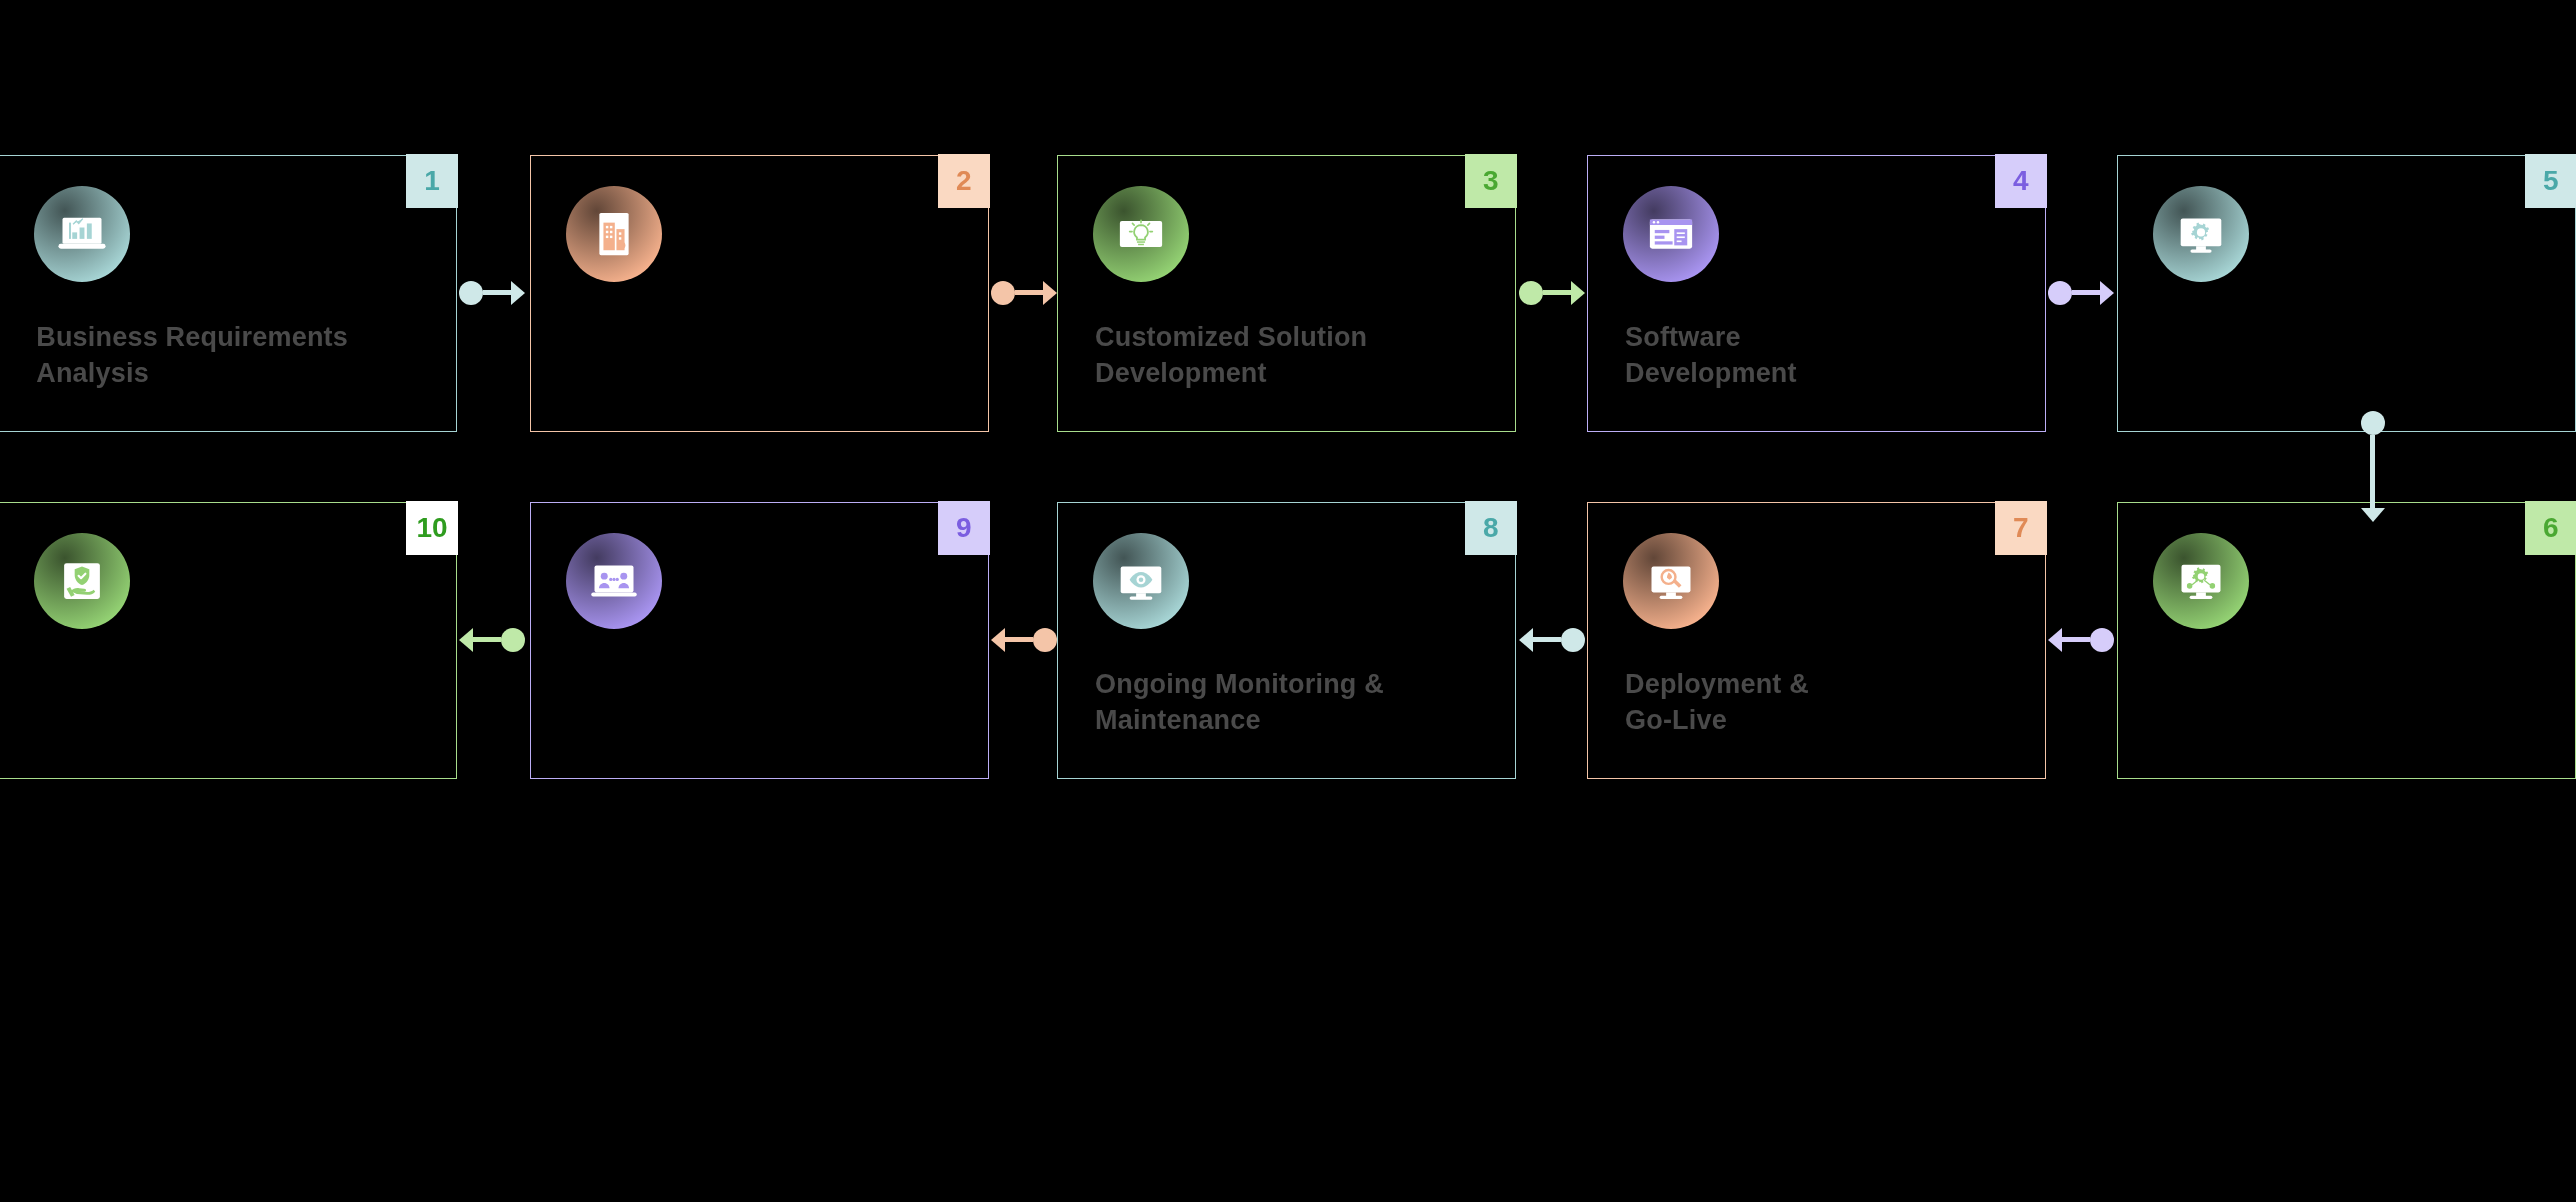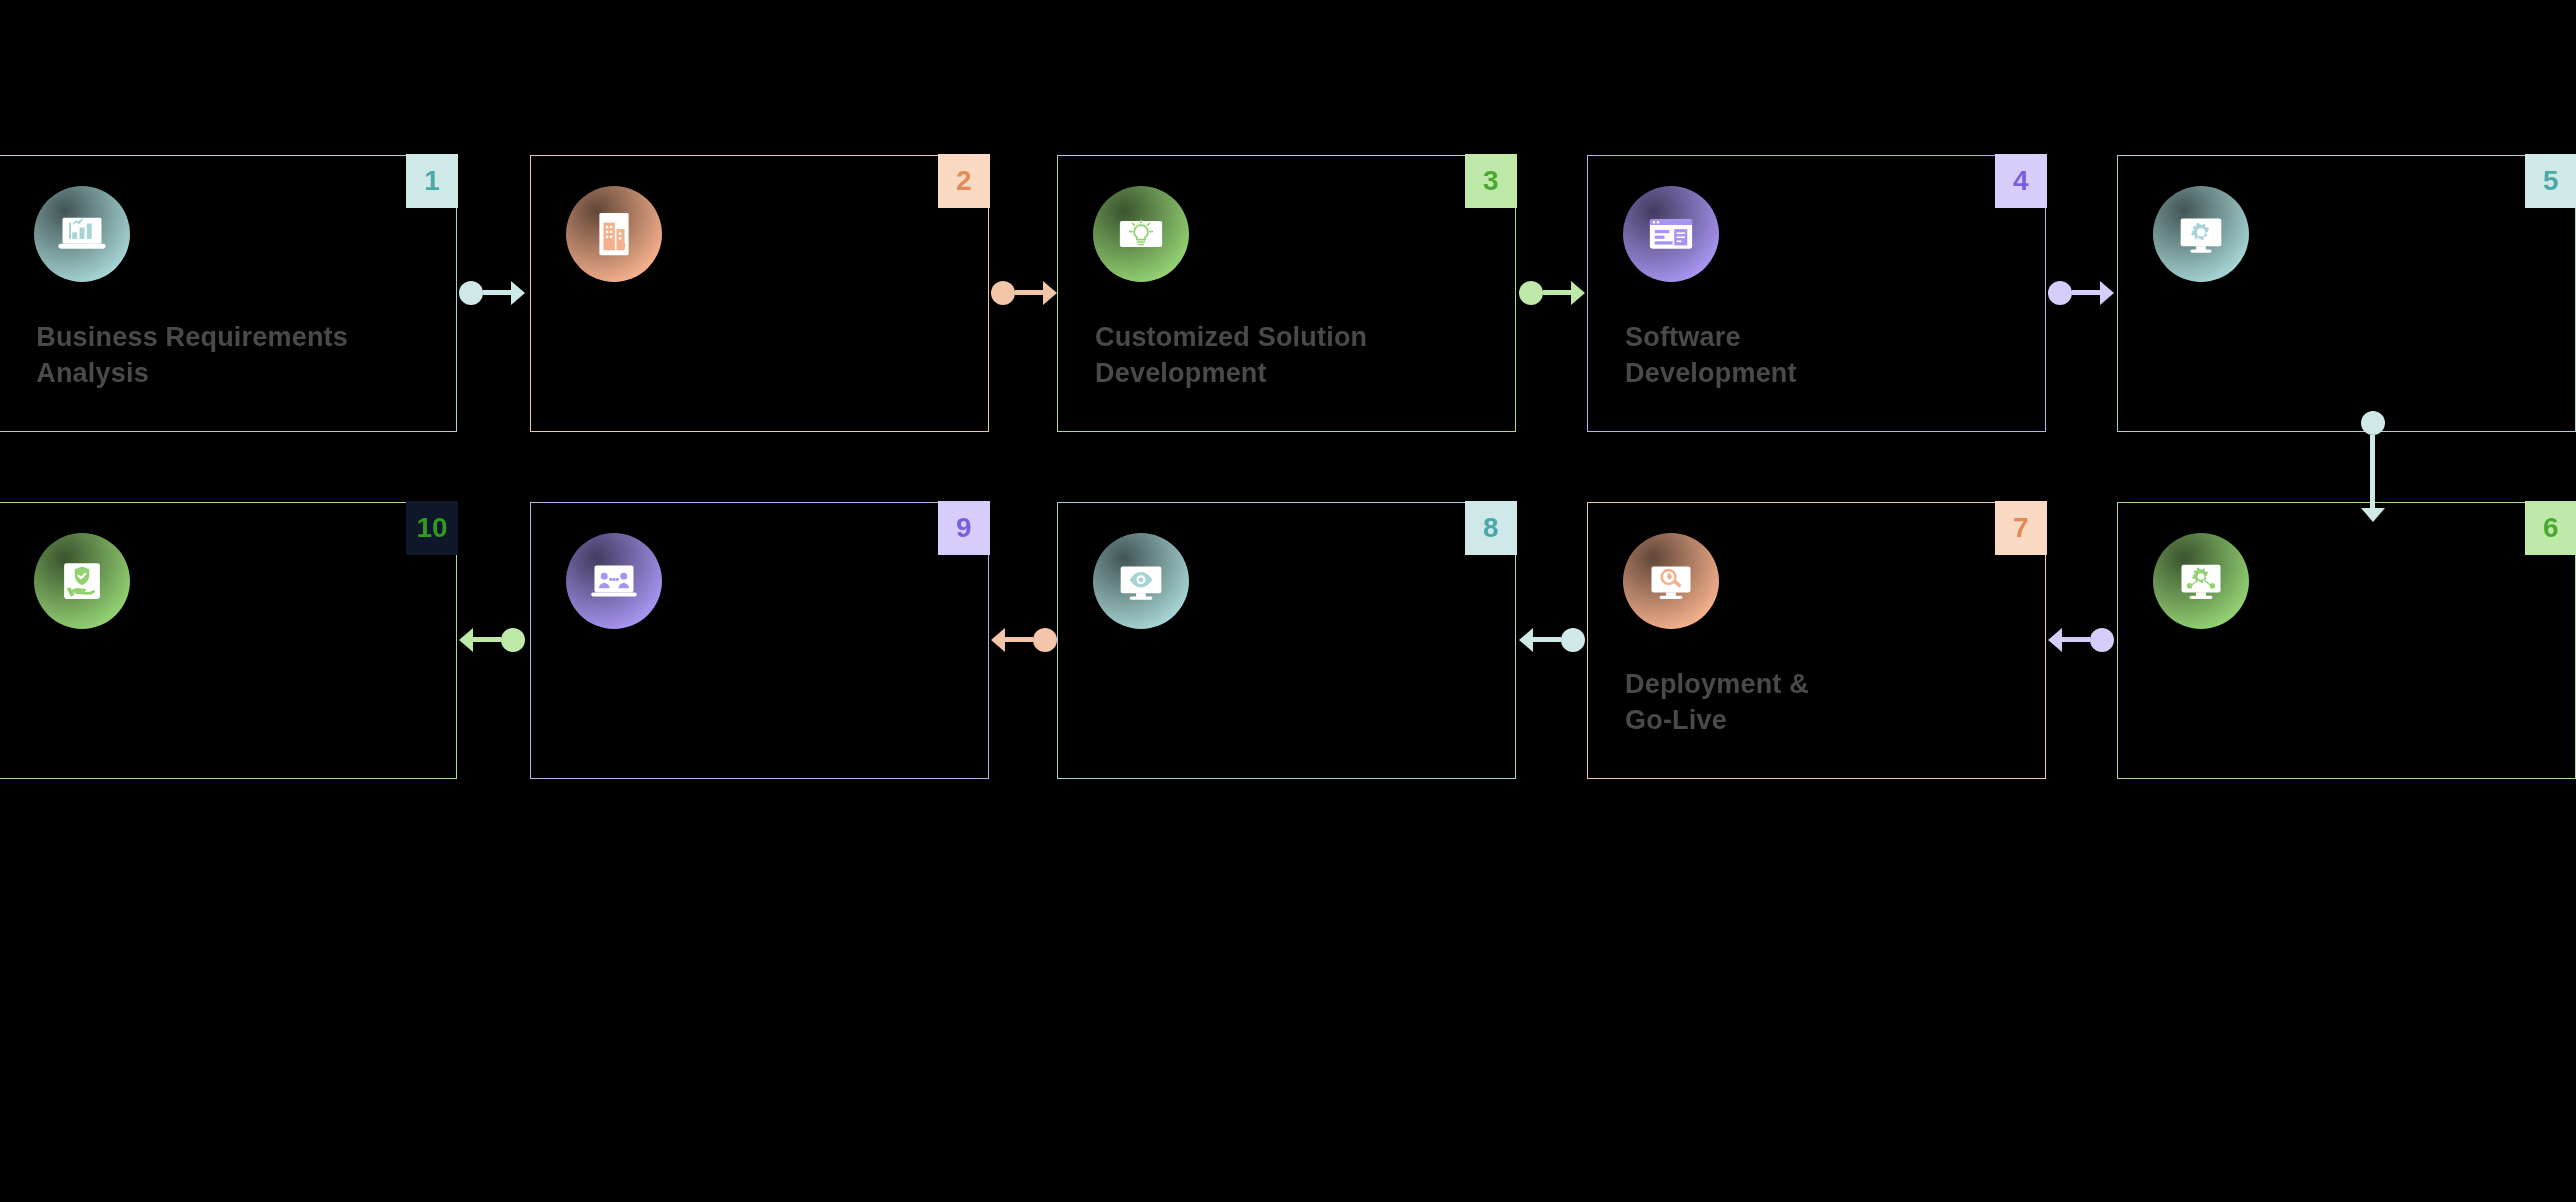--- a/index.html
+++ b/index.html
@@ -223,41 +223,43 @@
       <div class="ico-wrap" style="background:radial-gradient(circle at 32% 26%, #a6d4d466, #a6d4d4 78%)">
         <svg viewBox="0 0 64 64">
         <rect x="7" y="14" width="50" height="33" rx="2.5" fill="#fff"></rect>
         <rect x="26" y="47" width="12" height="5" fill="#fff"></rect>
         <rect x="18" y="51" width="28" height="4" rx="2" fill="#fff"></rect>
         <path d="M32 21c-8.5 0-14 9.5-14 9.5S23.5 40 32 40s14-9.5 14-9.5S40.5 21 32 21z" fill="#a6d4d4"></path>
         <circle cx="32" cy="30.5" r="5.6" fill="#fff"></circle>
         <circle cx="32" cy="30.5" r="2.8" fill="#a6d4d4"></circle>
       </svg>
       </div>
+      <div class="label">Ongoing Monitoring &amp;
+Maintenance</div>
     </div>
     <div class="card" style="left: 530px; top: 502px; border-color: rgb(188, 174, 245);">
       <div class="badge" style="background:#d6cdfa;color:#7b5ee0">9</div>
       <div class="ico-wrap" style="background:radial-gradient(circle at 32% 26%, #a894f066, #a894f0 78%)">
         <svg viewBox="0 0 64 64">
         <rect x="8" y="13" width="48" height="33" rx="2.5" fill="#fff"></rect>
         <rect x="4" y="46" width="56" height="5" rx="2.5" fill="#fff"></rect>
         <g fill="#a894f0">
           <circle cx="20" cy="26" r="4.3"></circle>
             <path d="M13.5 41c0-3.6 2.9-6.5 6.5-6.5s6.5 2.9 6.5 6.5z"></path>
           <circle cx="44" cy="26" r="4.3"></circle>
             <path d="M37.5 41c0-3.6 2.9-6.5 6.5-6.5s6.5 2.9 6.5 6.5z"></path>
           <circle cx="28" cy="30" r="2"></circle>
             <circle cx="32" cy="30" r="2"></circle>
             <circle cx="36" cy="30" r="2"></circle>
         </g>
       </svg>
       </div>
     </div>
     <div class="card" style="left: -1.8px; top: 502px; border-color: rgb(168, 221, 140);">
-      <div class="badge" style="background:#0f172a;color:#2f9c1f">10</div>
+      <div class="badge" style="background:#ffffff;color:#2f9c1f">10</div>
       <div class="ico-wrap" style="background:radial-gradient(circle at 32% 26%, #93d17366, #93d173 78%)">
         <svg viewBox="0 0 64 64">
         <rect x="10" y="10" width="44" height="44" rx="3" fill="#fff"></rect>
         <path d="M32 14l9 3.4v7.1c0 5.6-3.7 10.7-9 12.3-5.3-1.6-9-6.7-9-12.3v-7.1z" fill="#93d173"></path>
         <path d="M27.8 25.6l3 3 5.4-5.6" stroke="#fff" stroke-width="2.6" fill="none" stroke-linecap="round" stroke-linejoin="round"></path>
         <path d="M18 44.5c3-3.4 6.6-4.1 10.4-3.7l6.3.7c1.6.2 2.4 1 2.3 2-.1 1-1.1 1.6-2.5 1.5l-5.8-.5 10.5.9c2.6.2 5-.8 7.2-2.6l1.9 2.3c-2.9 2.8-6.4 4.2-10.3 3.9l-12.4-1z" fill="#93d173"></path>
         <path d="M13 41.5l4.4-2.2 5.5 10-4.4 2.2z" fill="#93d173"></path>
       </svg>
       </div>
     </div>

